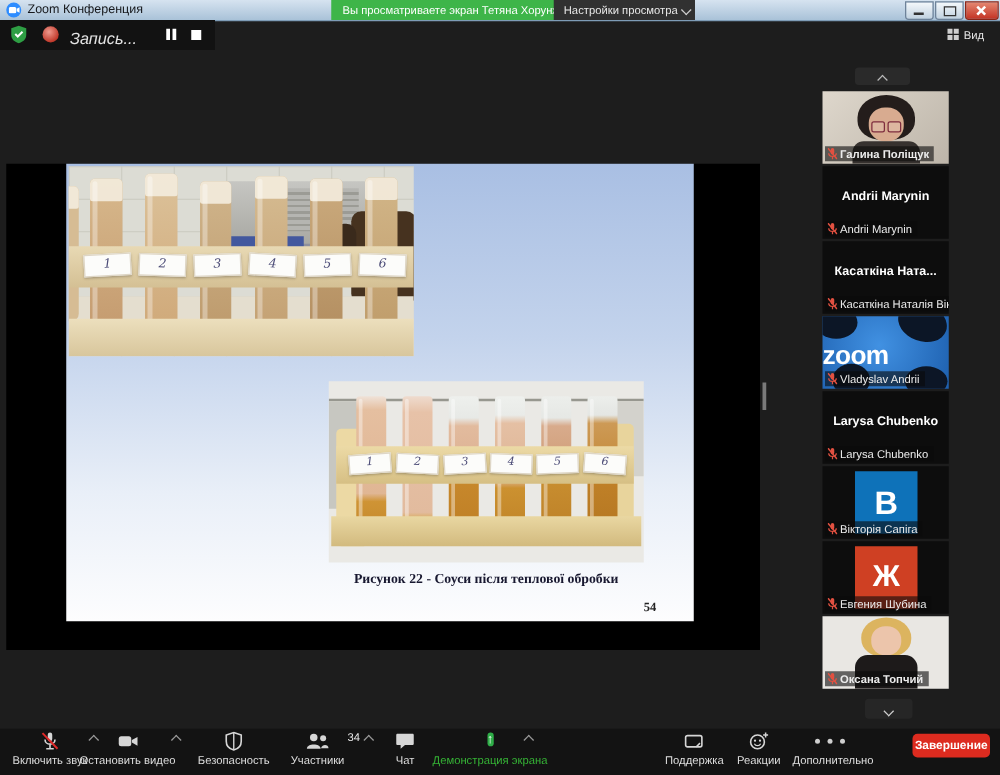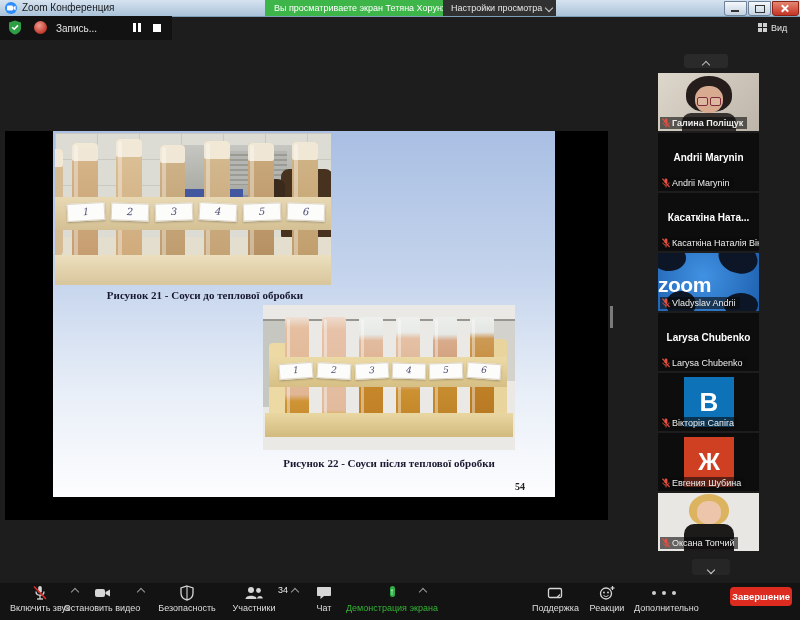--- a/index.html
+++ b/index.html
@@ -30,21 +30,21 @@
   .winbtn.min::after{content:"";position:absolute;left:6px;bottom:3px;width:8px;height:2px;background:#333;}
   .winbtn.max::after{content:"";position:absolute;left:6px;top:3px;width:8px;height:6px;border:1.5px solid #333;}
   .winbtn.close::before,.winbtn.close::after{content:"";position:absolute;left:11px;top:2px;width:1.8px;height:9px;background:#fff;}
   .winbtn.close::before{transform:rotate(45deg);} .winbtn.close::after{transform:rotate(-45deg);}
 
   
   .rec-group{position:absolute;left:0;top:16px;width:172px;height:24px;background:#121212;}
   .sec-shield{left:8px;top:20px;}
   .rec-dot{position:absolute;left:34px;top:21px;width:13px;height:13px;border-radius:50%;
            background:radial-gradient(circle at 40% 35%,#f09a8e,#c0392b 70%);}
-  .rec-label{position:absolute;left:56px;top:23px;font-size:10px;color:#e3e3e3;}
+  .rec-label{position:absolute;left:56px;top:23px;font-size:13px;color:#e3e3e3;font-style:italic;}
   .pp-btn{position:absolute;top:21px;width:13px;height:13px;}
   .pp-btn.pause{left:130px;} .pp-btn.stop{left:150px;}
   .pp-btn.pause::before,.pp-btn.pause::after{content:"";position:absolute;top:2px;width:3px;height:9px;background:#fff;}
   .pp-btn.pause::before{left:2.5px;} .pp-btn.pause::after{left:7.5px;}
   .pp-btn.stop::before{content:"";position:absolute;left:2.5px;top:2.5px;width:8px;height:8px;background:#fff;}
   .talk-toast{position:absolute;left:323px;top:16px;width:166px;height:22px;background:#2c2c2c;
               border-radius:0 0 6px 6px;color:#dedede;font-size:9px;text-align:center;line-height:22px;}
   .view-btn{position:absolute;left:758px;top:20px;height:16px;color:#e6e6e6;font-size:9px;line-height:16px;}
   .grid-ico{display:inline-block;width:9px;height:9px;margin-right:4px;vertical-align:-1px;
             background:
@@ -245,21 +245,20 @@
       <div class="r1">
         <div class="lab l1">1</div>
         <div class="lab l2">2</div>
         <div class="lab l3">3</div>
         <div class="lab l4">4</div>
         <div class="lab l5">5</div>
         <div class="lab l6">6</div>
       </div>
       <div class="base1"></div>
     </div>
-    <div class="caption cap1">Рисунок 21 - Соуси до теплової обробки</div>
 
     <div class="photo2">
       <div class="bgline"></div>
       <div class="cab"></div>
       <div class="cab2"></div>
       <div class="plate-l"></div>
       <div class="plate-r"></div>
       <div class="tube2 p2t1"></div>
       <div class="tube2 p2t2"></div>
       <div class="tube2 p2t3"></div>
@@ -375,21 +374,21 @@
       <svg class="mic-mini" width="8" height="10" viewBox="0 0 8 10">
           <rect x="2.6" y="0.4" width="2.8" height="5.2" rx="1.4" fill="#e25141"></rect>
           <path d="M1 4.6 C1 8 7 8 7 4.6" stroke="#e25141" stroke-width="1" fill="none"></path>
           <line x1="4" y1="7.4" x2="4" y2="9.4" stroke="#e25141" stroke-width="1"></line>
           <line x1="0.4" y1="0.6" x2="7.6" y2="9.2" stroke="#e25141" stroke-width="1.2"></line>
         </svg>
       <span>Евгения Шубина</span>
     </div>
   </div>
 
-  <div class="tile vt8" style="top:493px;">
+  <div class="tile vt8" style="top:493px;font-weight:bold;">
     <div class="hair"></div>
     <div class="face"></div>
     <div class="body"></div>
     <div class="name-tag">
       <svg class="mic-mini" width="8" height="10" viewBox="0 0 8 10">
           <rect x="2.6" y="0.4" width="2.8" height="5.2" rx="1.4" fill="#e25141"></rect>
           <path d="M1 4.6 C1 8 7 8 7 4.6" stroke="#e25141" stroke-width="1" fill="none"></path>
           <line x1="4" y1="7.4" x2="4" y2="9.4" stroke="#e25141" stroke-width="1"></line>
           <line x1="0.4" y1="0.6" x2="7.6" y2="9.2" stroke="#e25141" stroke-width="1.2"></line>
         </svg>

